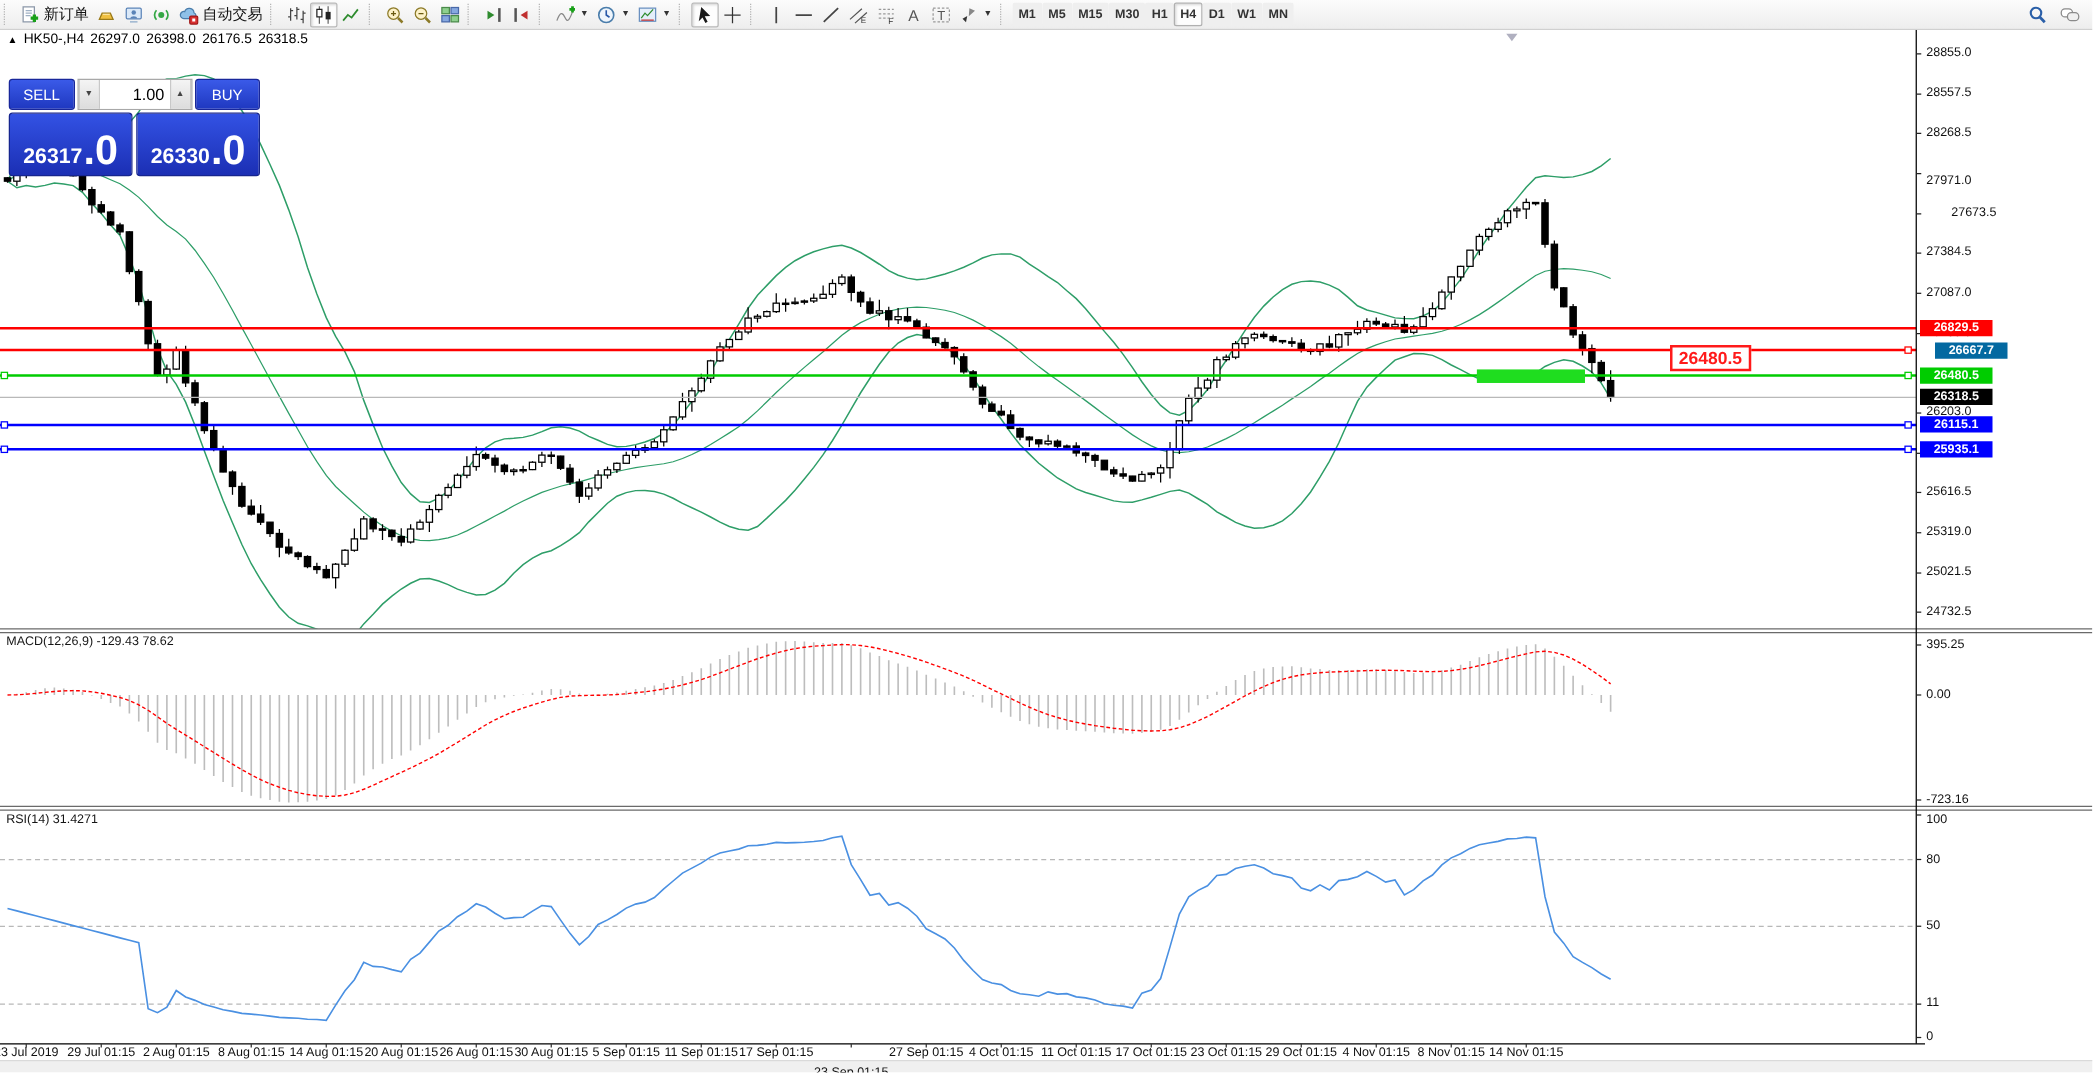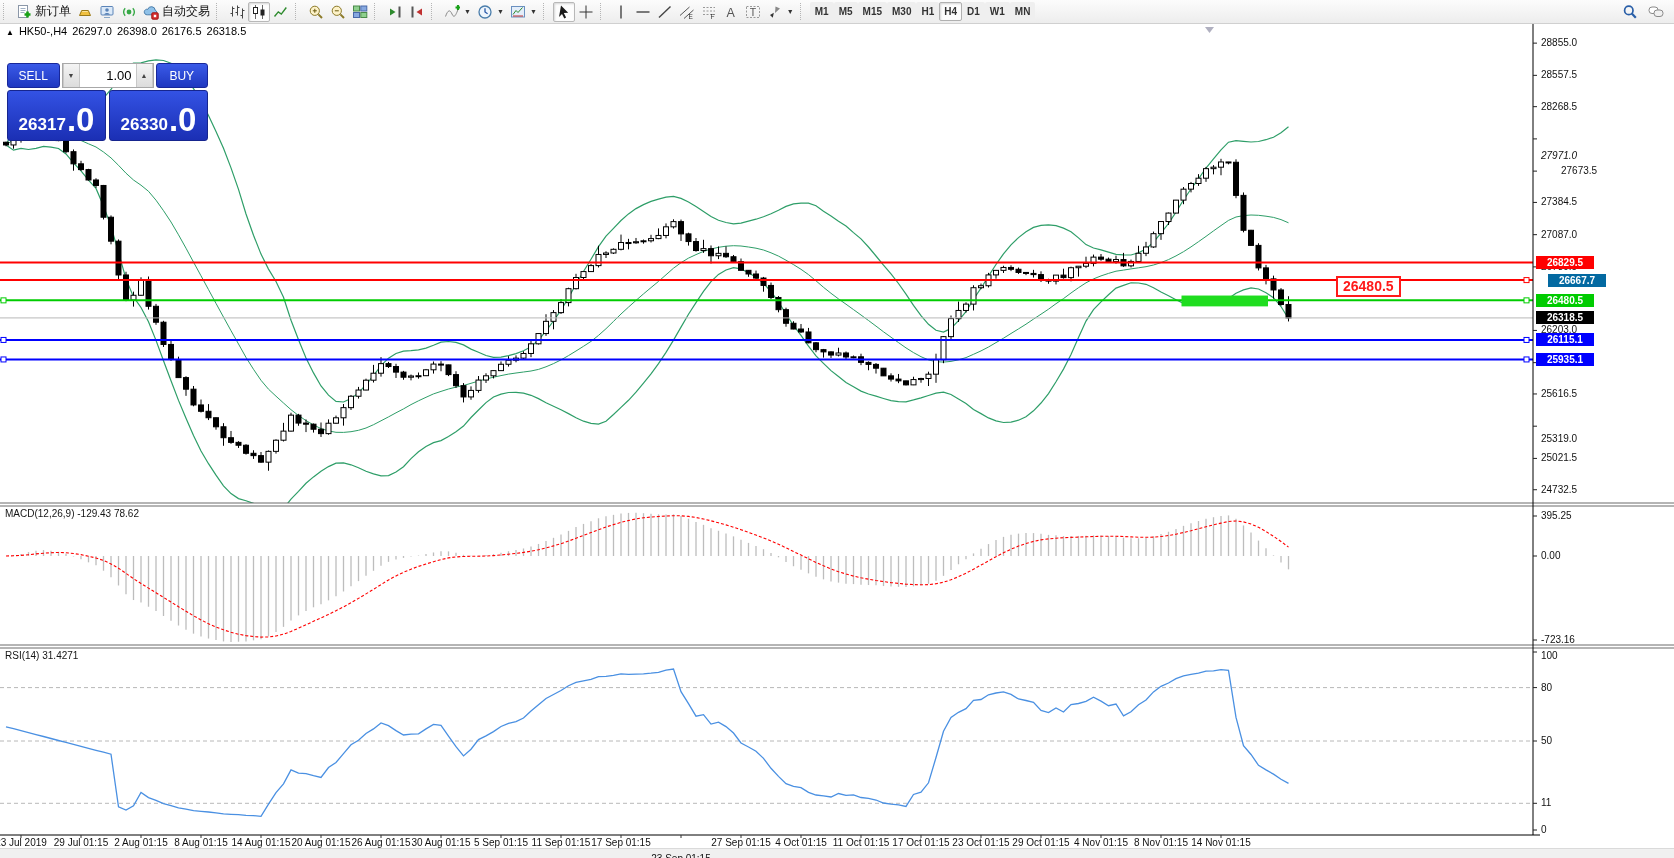--- a/index.html
+++ b/index.html
@@ -947,29 +947,29 @@
 
   <div class="callout">26480.5</div>
 
   <div class="ind-label" style="left:5px;top:484px;">MACD(12,26,9) -129.43 78.62</div>
   <div class="ind-label" style="left:5px;top:626px;">RSI(14) 31.4271</div>
 
   <div class="bottom-strip"></div>
 <div class="axis-label" style="top: 13.125px;">28855.0</div>
     <div class="axis-label" style="top: 45.3542px;">28557.5</div>
     <div class="axis-label" style="top: 76.6625px;">28268.5</div>
-    <div class="axis-label" style="top: 126px; font-style: italic;">27971.0</div>
+    <div class="axis-label" style="top: 115px;">27971.0</div>
     <div class="axis-label" style="top: 141.121px; margin-left: 20px;">27673.5</div>
     <div class="axis-label" style="top: 172.429px;">27384.5</div>
     <div class="axis-label" style="top: 204.658px;">27087.0</div>
     <div class="axis-label" style="top: 236.887px;">26789.5</div>
     <div class="axis-label" style="top: 300.425px;">26203.0</div>
     <div class="axis-label" style="top: 332.654px;">25905.5</div>
     <div class="axis-label" style="top: 363.962px;">25616.5</div>
-    <div class="axis-label" style="top: 396.192px; margin-top: 13px;">25319.0</div>
+    <div class="axis-label" style="top: 396.192px;">25319.0</div>
     <div class="axis-label" style="top: 428.421px;">25021.5</div>
     <div class="axis-label" style="top: 459.729px;">24732.5</div>
     <div class="badge" style="top: 232.054px; background: rgb(255, 0, 0); color: rgb(255, 255, 255);">26829.5</div>
     <div class="badge" style="top: 249.582px; background: #0369a1; color: rgb(255, 255, 255); margin-left: 12px;">26667.7</div>
     <div class="badge" style="top: 269.863px; background: rgb(0, 204, 0); color: rgb(255, 255, 255);">26480.5</div>
     <div class="badge" style="top: 287.413px; background: rgb(0, 0, 0); color: rgb(255, 255, 255);">26318.5</div>
     <div class="badge" style="top: 309.447px; background: rgb(0, 0, 255); color: rgb(255, 255, 255);">26115.1</div>
     <div class="badge" style="top: 328.947px; background: rgb(0, 0, 255); color: rgb(255, 255, 255);">25935.1</div>
     <div class="axis-label" style="top: 486px;">395.25</div>
     <div class="axis-label" style="top: 526px;">0.00</div>

